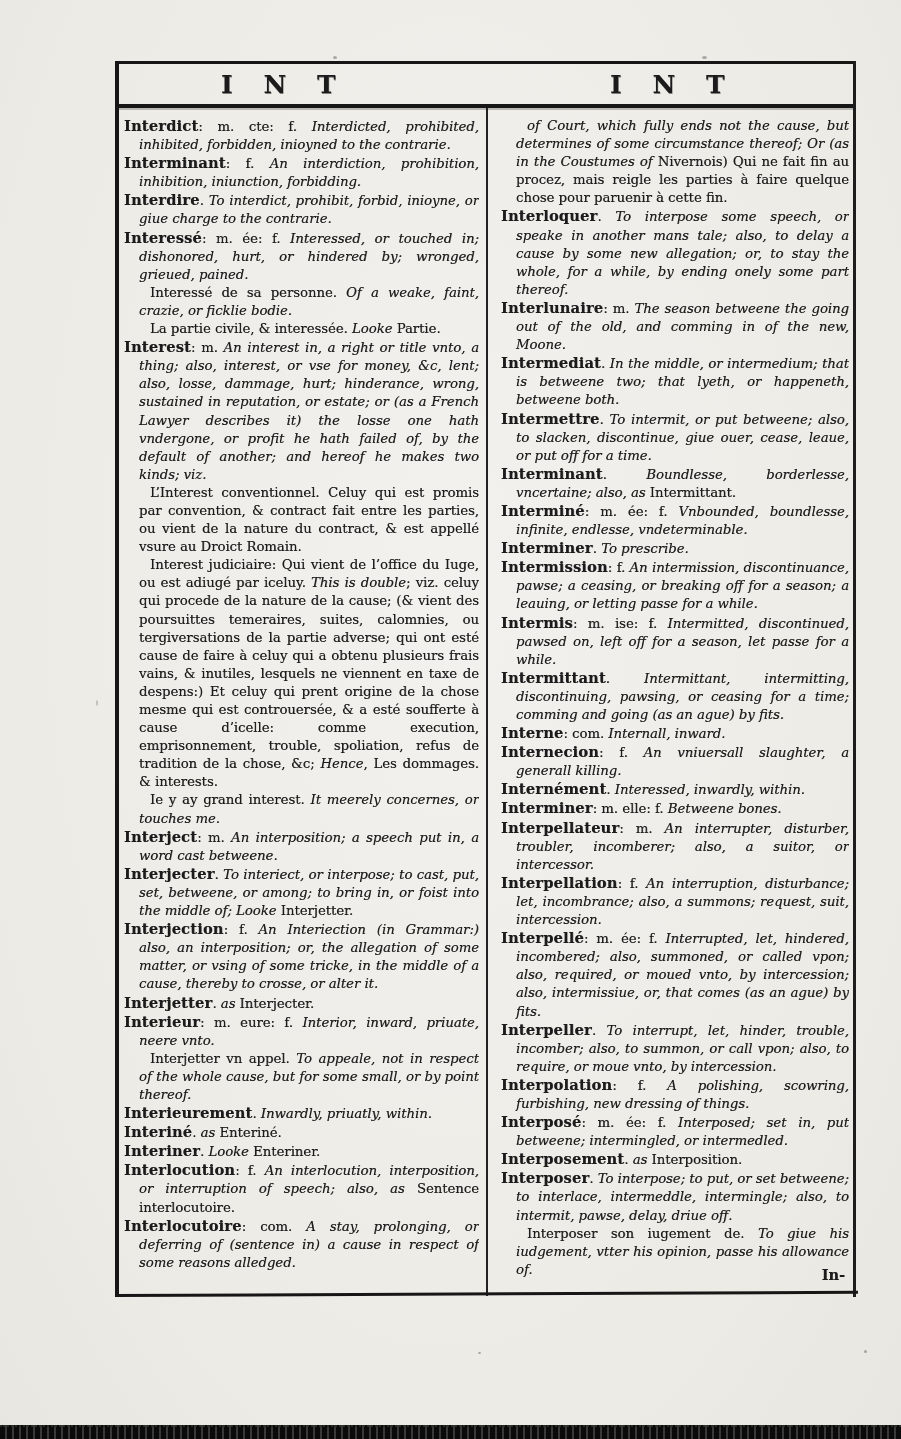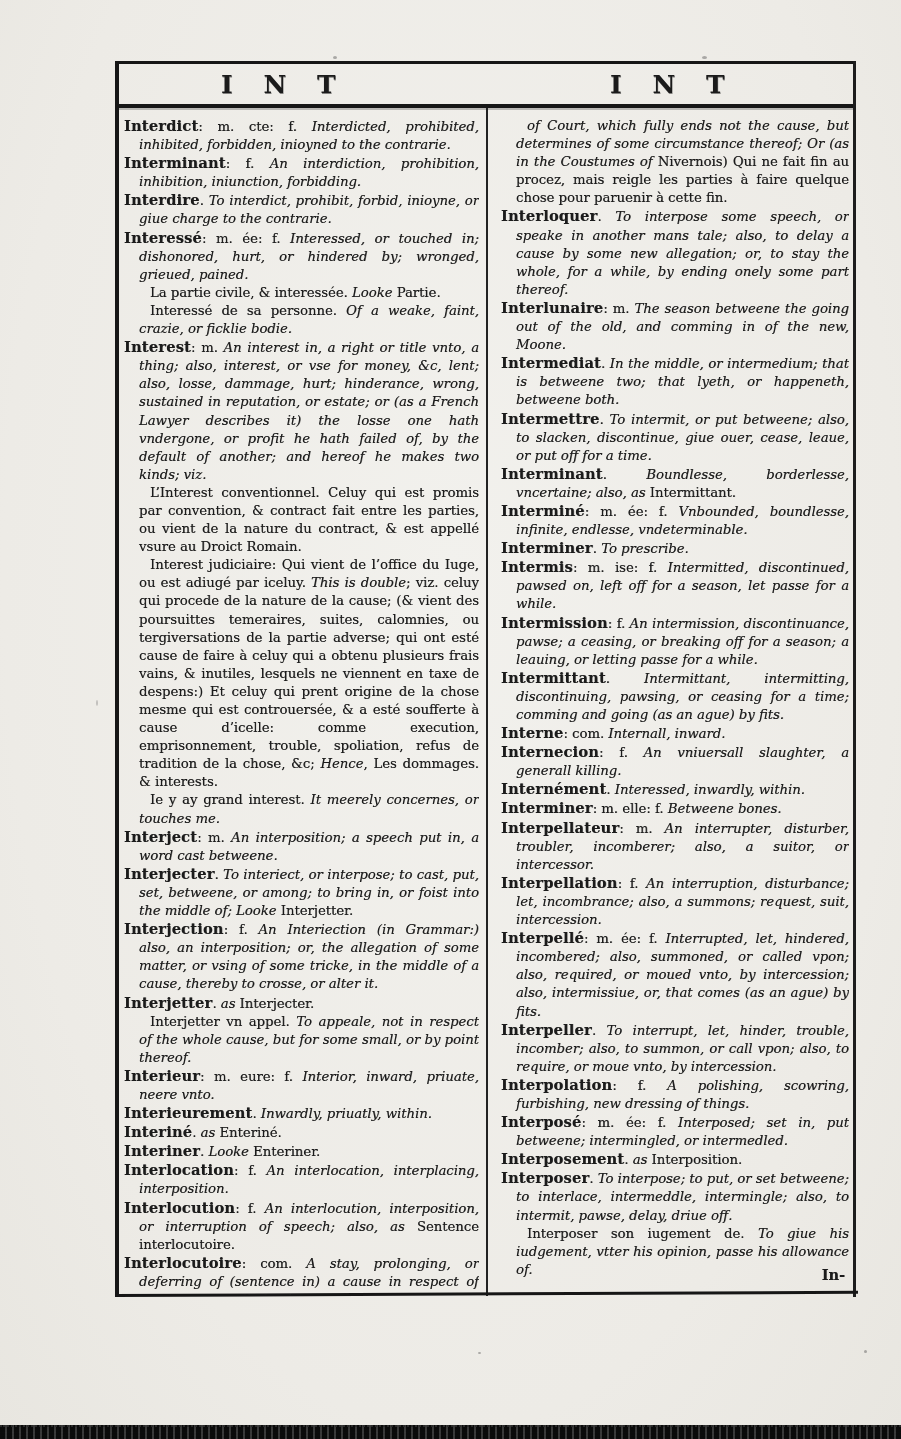--- a/index.html
+++ b/index.html
@@ -60,50 +60,49 @@
   <div class="vline lb"></div>
   <div class="vline rb"></div>
   <div class="vline div"></div>
   <div class="rule bottom"></div>
 
   <div id="colL" class="col">
       <p class="entry"><span class="hw">Interdict</span><span class="rm">: m. cte: f. </span><span class="it">Interdicted, prohibited, inhibited, forbidden, inioyned to the contrarie.</span></p>
       <p class="entry"><span class="hw">Interminant</span><span class="rm">: f. </span><span class="it">An interdiction, prohibition, inhibition, iniunction, forbidding.</span></p>
       <p class="entry"><span class="hw">Interdire</span><span class="rm">. </span><span class="it">To interdict, prohibit, forbid, inioyne, or giue charge to the contrarie.</span></p>
       <p class="entry"><span class="hw">Interessé</span><span class="rm">: m. ée: f. </span><span class="it">Interessed, or touched in; dishonored, hurt, or hindered by; wronged, grieued, pained.</span></p>
+      <p class="entry sub"><span class="rm">Interessé de sa personne. </span><span class="it">Of a weake, faint, crazie, or ficklie bodie.</span></p>
       <p class="entry sub"><span class="rm">La partie civile, &amp; interessée. </span><span class="it">Looke </span><span class="rm">Partie.</span></p>
-      <p class="entry sub"><span class="rm">Interessé de sa personne. </span><span class="it">Of a weake, faint, crazie, or ficklie bodie.</span></p>
       <p class="entry"><span class="hw">Interest</span><span class="rm">: m. </span><span class="it">An interest in, a right or title vnto, a thing; also, interest, or vse for money, &amp;c, lent; also, losse, dammage, hurt; hinderance, wrong, sustained in reputation, or estate; or (as a French Lawyer describes it) the losse one hath vndergone, or profit he hath failed of, by the default of another; and hereof he makes two kinds; viz.</span></p>
       <p class="entry sub"><span class="rm">L’Interest conventionnel. Celuy qui est promis par convention, &amp; contract fait entre les parties, ou vient de la nature du contract, &amp; est appellé vsure au Droict Romain.</span></p>
       <p class="entry sub"><span class="rm">Interest judiciaire: Qui vient de l’office du Iuge, ou est adiugé par iceluy. </span><span class="it">This is double</span><span class="rm">; viz. celuy qui procede de la nature de la cause; (&amp; vient des poursuittes temeraires, suites, calomnies, ou tergiversations de la partie adverse; qui ont esté cause de faire à celuy qui a obtenu plusieurs frais vains, &amp; inutiles, lesquels ne viennent en taxe de despens:) Et celuy qui prent origine de la chose mesme qui est controuersée, &amp; a esté soufferte à cause d’icelle: comme execution, emprisonnement, trouble, spoliation, refus de tradition de la chose, &amp;c; </span><span class="it">Hence</span><span class="rm">, Les dommages. &amp; interests.</span></p>
       <p class="entry sub"><span class="rm">Ie y ay grand interest. </span><span class="it">It meerely concernes, or touches me.</span></p>
       <p class="entry"><span class="hw">Interject</span><span class="rm">: m. </span><span class="it">An interposition; a speech put in, a word cast betweene.</span></p>
       <p class="entry"><span class="hw">Interjecter</span><span class="rm">. </span><span class="it">To interiect, or interpose; to cast, put, set, betweene, or among; to bring in, or foist into the middle of; Looke </span><span class="rm">Interjetter.</span></p>
       <p class="entry"><span class="hw">Interjection</span><span class="rm">: f. </span><span class="it">An Interiection (in Grammar:) also, an interposition; or, the allegation of some matter, or vsing of some tricke, in the middle of a cause, thereby to crosse, or alter it.</span></p>
       <p class="entry"><span class="hw">Interjetter</span><span class="rm">. </span><span class="it">as </span><span class="rm">Interjecter.</span></p>
+      <p class="entry"><span class="hw">Interieur</span><span class="rm">: m. eure: f. </span><span class="it">Interior, inward, priuate, neere vnto.</span></p>
       <p class="entry sub"><span class="rm">Interjetter vn appel. </span><span class="it">To appeale, not in respect of the whole cause, but for some small, or by point thereof.</span></p>
-      <p class="entry"><span class="hw">Interieur</span><span class="rm">: m. eure: f. </span><span class="it">Interior, inward, priuate, neere vnto.</span></p>
       <p class="entry"><span class="hw">Interieurement</span><span class="rm">. </span><span class="it">Inwardly, priuatly, within.</span></p>
       <p class="entry"><span class="hw">Interiné</span><span class="rm">. </span><span class="it">as </span><span class="rm">Enteriné.</span></p>
       <p class="entry"><span class="hw">Interiner</span><span class="rm">. </span><span class="it">Looke </span><span class="rm">Enteriner.</span></p>
-      <p class="entry"><span class="hw">Interlocation</span><span class="rm">: f. </span><span class="it">An interlocation, interplacing, interposition.</span></p>
       <p class="entry"><span class="hw">Interlocution</span><span class="rm">: f. </span><span class="it">An interlocution, interposition, or interruption of speech; also, as </span><span class="rm">Sentence interlocutoire.</span></p>
       <p class="entry"><span class="hw">Interlocutoire</span><span class="rm">: com. </span><span class="it">A stay, prolonging, or deferring of (sentence in) a cause in respect of some reasons alledged.</span></p>
     </div>
   <div id="colR" class="col">
       <p class="entry sub"><span class="it">of Court, which fully ends not the cause, but determines of some circumstance thereof; Or (as in the Coustumes of </span><span class="rm">Nivernois) Qui ne fait fin au procez, mais reigle les parties à faire quelque chose pour paruenir à cette fin.</span></p>
       <p class="entry"><span class="hw">Interloquer</span><span class="rm">. </span><span class="it">To interpose some speech, or speake in another mans tale; also, to delay a cause by some new allegation; or, to stay the whole, for a while, by ending onely some part thereof.</span></p>
       <p class="entry"><span class="hw">Interlunaire</span><span class="rm">: m. </span><span class="it">The season betweene the going out of the old, and comming in of the new, Moone.</span></p>
       <p class="entry"><span class="hw">Intermediat</span><span class="rm">. </span><span class="it">In the middle, or intermedium; that is betweene two; that lyeth, or happeneth, betweene both.</span></p>
       <p class="entry"><span class="hw">Intermettre</span><span class="rm">. </span><span class="it">To intermit, or put betweene; also, to slacken, discontinue, giue ouer, cease, leaue, or put off for a time.</span></p>
       <p class="entry"><span class="hw">Interminant</span><span class="rm">. </span><span class="it">Boundlesse, borderlesse, vncertaine; also, as </span><span class="rm">Intermittant.</span></p>
       <p class="entry"><span class="hw">Interminé</span><span class="rm">: m. ée: f. </span><span class="it">Vnbounded, boundlesse, infinite, endlesse, vndeterminable.</span></p>
       <p class="entry"><span class="hw">Interminer</span><span class="rm">. </span><span class="it">To prescribe.</span></p>
+      <p class="entry"><span class="hw">Intermission</span><span class="rm">: f. </span><span class="it">An intermission, discontinuance, pawse; a ceasing, or breaking off for a season; a leauing, or letting passe for a while.</span></p>
       <p class="entry"><span class="hw">Intermis</span><span class="rm">: m. ise: f. </span><span class="it">Intermitted, discontinued, pawsed on, left off for a season, let passe for a while.</span></p>
-      <p class="entry"><span class="hw">Intermission</span><span class="rm">: f. </span><span class="it">An intermission, discontinuance, pawse; a ceasing, or breaking off for a season; a leauing, or letting passe for a while.</span></p>
       <p class="entry"><span class="hw">Intermittant</span><span class="rm">. </span><span class="it">Intermittant, intermitting, discontinuing, pawsing, or ceasing for a time; comming and going (as an ague) by fits.</span></p>
       <p class="entry"><span class="hw">Interne</span><span class="rm">: com. </span><span class="it">Internall, inward.</span></p>
       <p class="entry"><span class="hw">Internecion</span><span class="rm">: f. </span><span class="it">An vniuersall slaughter, a generall killing.</span></p>
       <p class="entry"><span class="hw">Internément</span><span class="rm">. </span><span class="it">Interessed, inwardly, within.</span></p>
       <p class="entry"><span class="hw">Interminer</span><span class="rm">: m. elle: f. </span><span class="it">Betweene bones.</span></p>
       <p class="entry"><span class="hw">Interpellateur</span><span class="rm">: m. </span><span class="it">An interrupter, disturber, troubler, incomberer; also, a suitor, or intercessor.</span></p>
       <p class="entry"><span class="hw">Interpellation</span><span class="rm">: f. </span><span class="it">An interruption, disturbance; let, incombrance; also, a summons; request, suit, intercession.</span></p>
       <p class="entry"><span class="hw">Interpellé</span><span class="rm">: m. ée: f. </span><span class="it">Interrupted, let, hindered, incombered; also, summoned, or called vpon; also, required, or moued vnto, by intercession; also, intermissiue, or, that comes (as an ague) by fits.</span></p>
       <p class="entry"><span class="hw">Interpeller</span><span class="rm">. </span><span class="it">To interrupt, let, hinder, trouble, incomber; also, to summon, or call vpon; also, to require, or moue vnto, by intercession.</span></p>
       <p class="entry"><span class="hw">Interpolation</span><span class="rm">: f. </span><span class="it">A polishing, scowring, furbishing, new dressing of things.</span></p>

